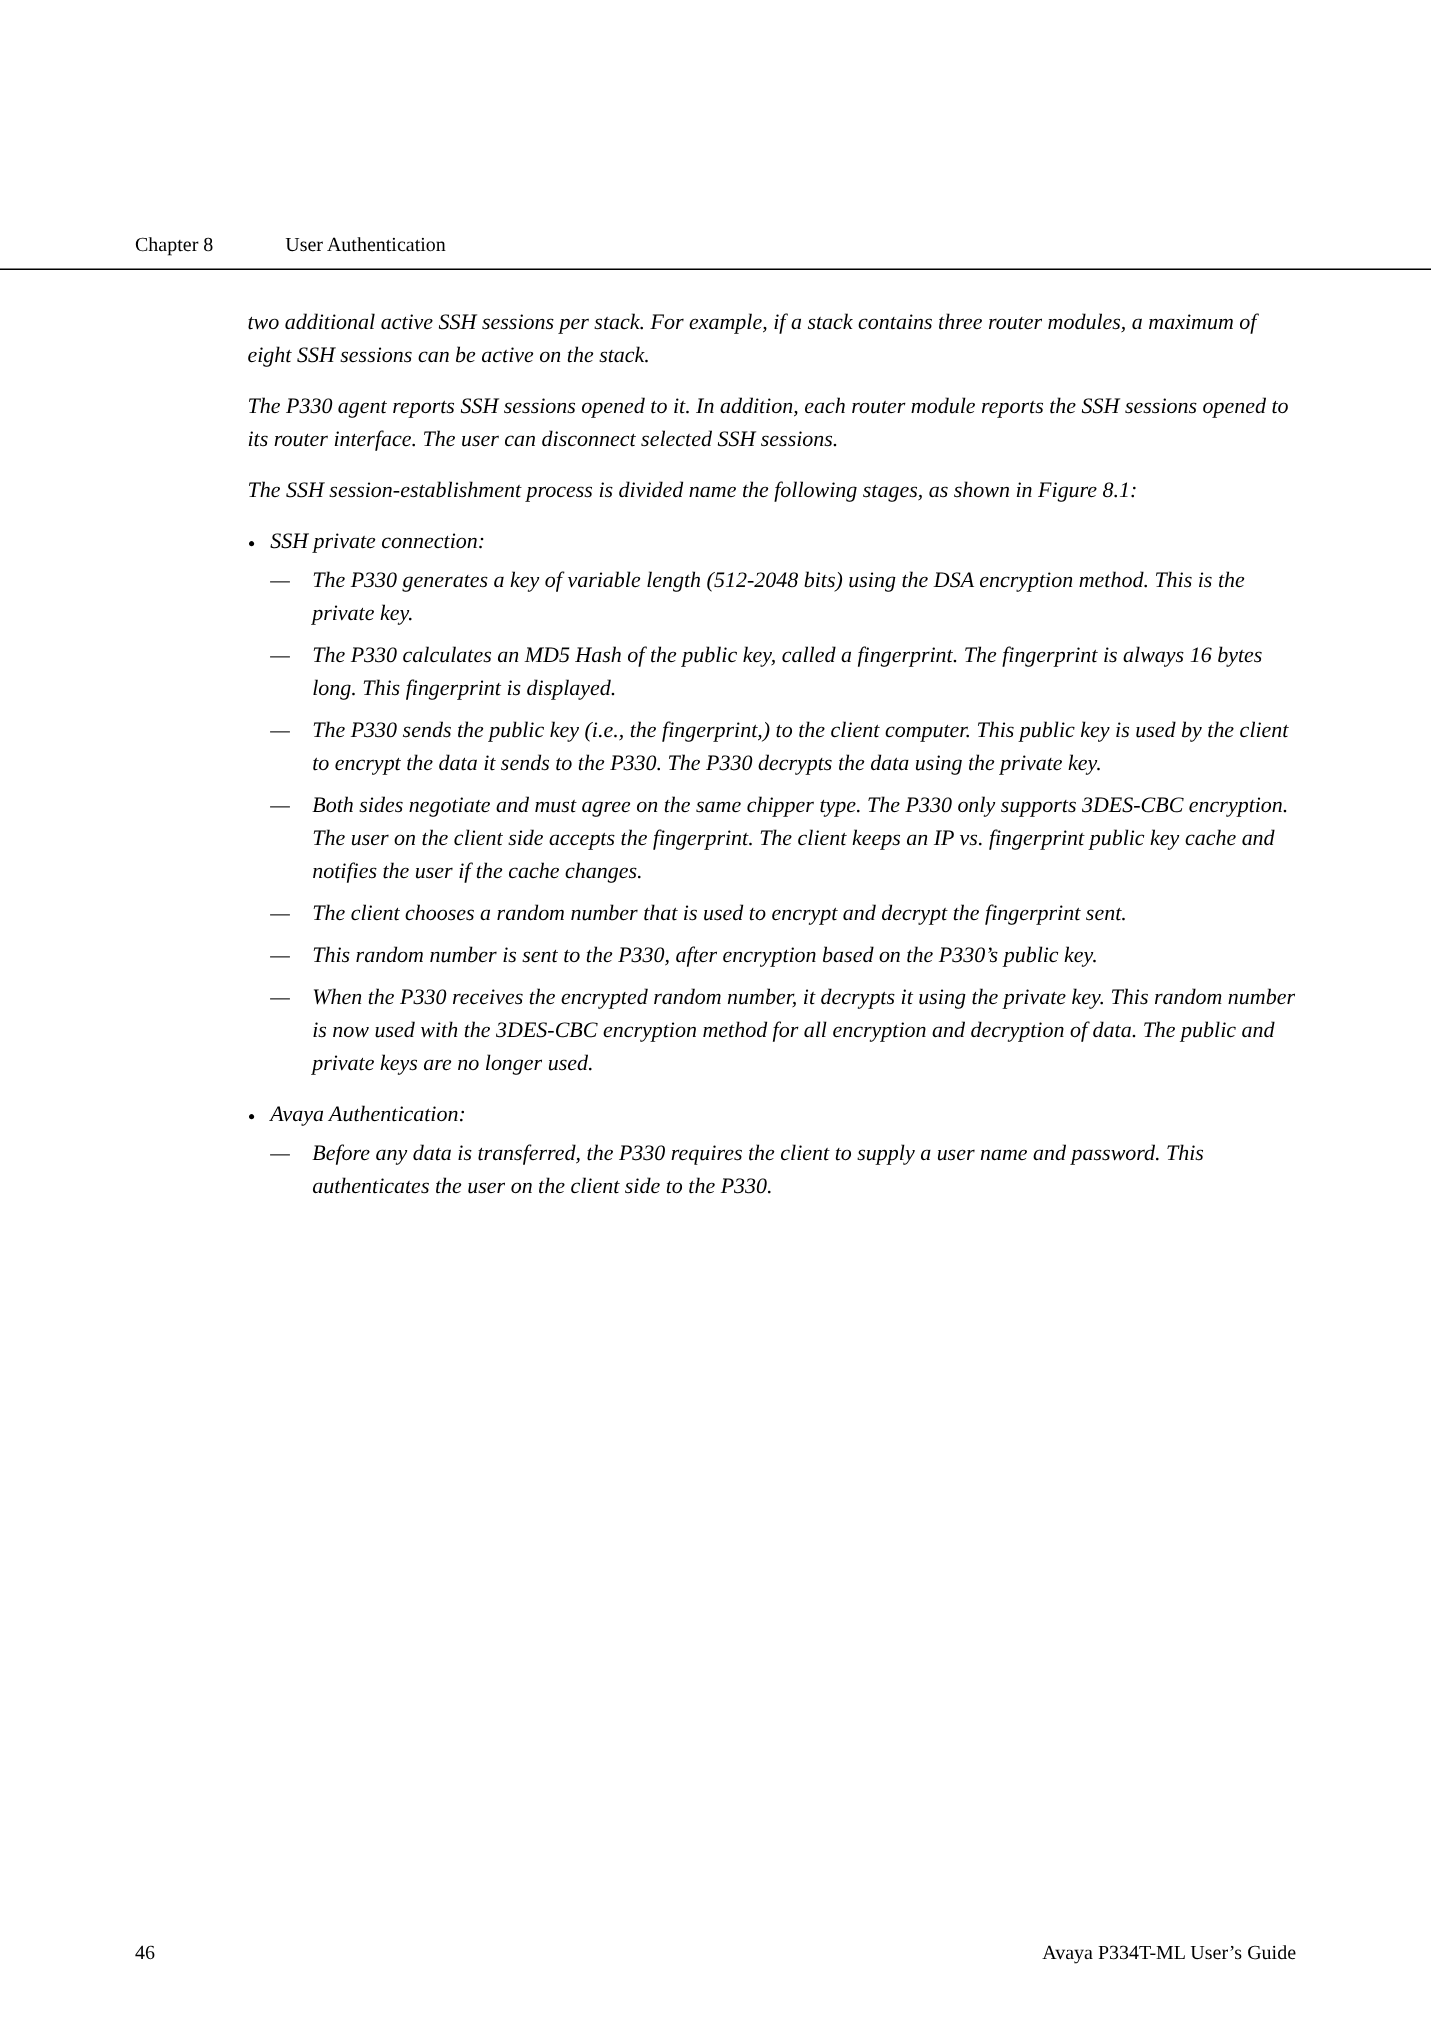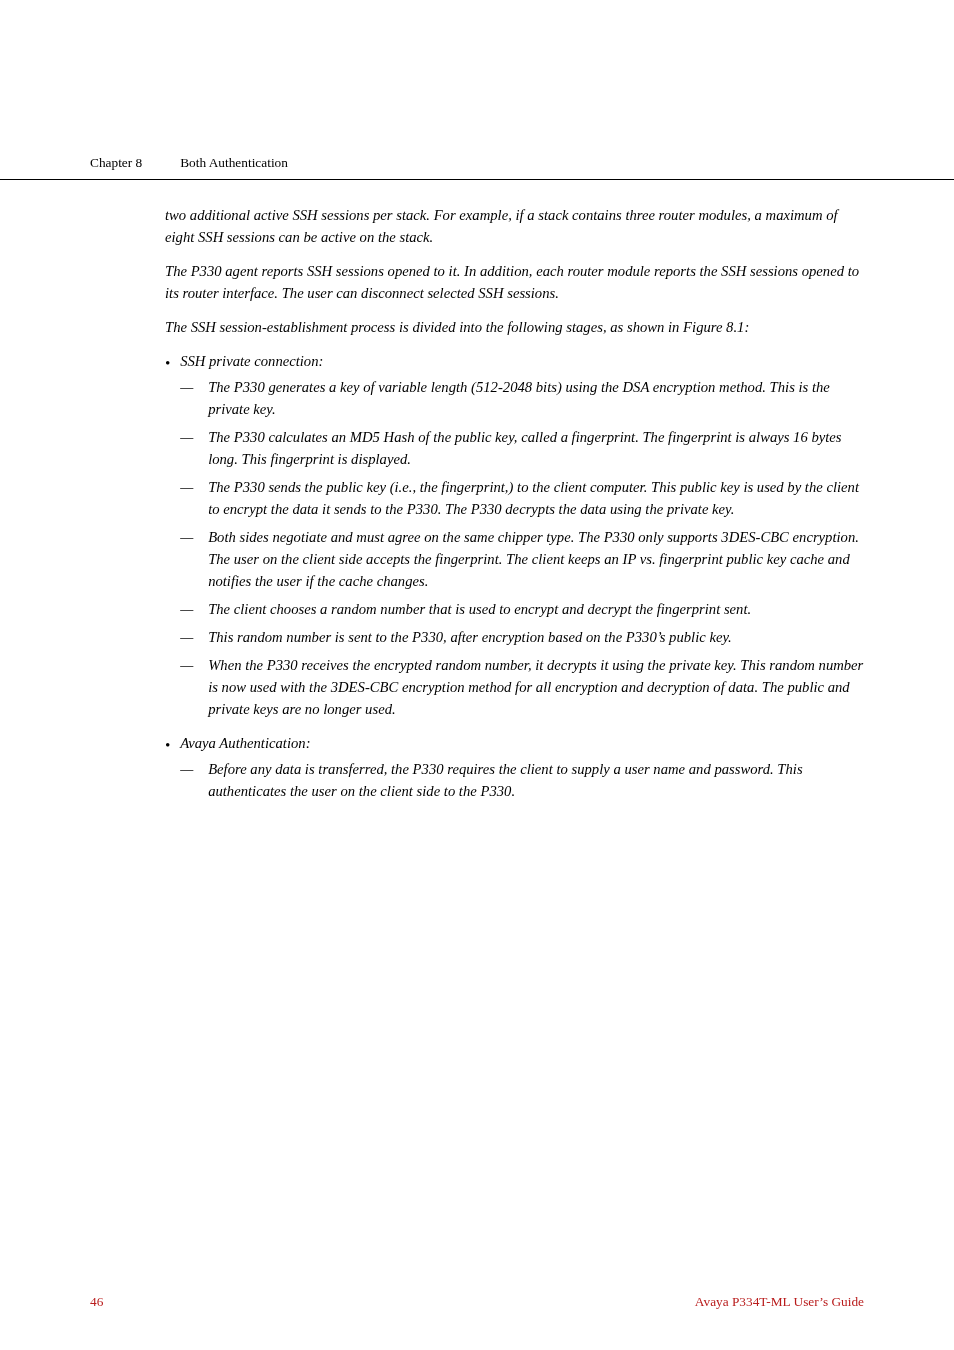--- a/index.html
+++ b/index.html
@@ -29,21 +29,21 @@
     .header {
       display: flex;
       align-items: baseline;
       padding: 155px 90px 8px 90px;
       border-bottom: 1.5px solid #000000;
     }
 
     .header-chapter {
       font-size: 10pt;
       color: #000000;
-      margin-right: 38px;
+      margin-right: 48px;
       white-space: nowrap;
     }
 
     .header-section-title {
       font-size: 10pt;
       color: #000000;
     }
 
     .content {
       padding: 24px 90px 60px 165px;
@@ -106,38 +106,38 @@
 
     .footer {
       position: absolute;
       bottom: 40px;
       left: 0;
       right: 0;
       display: flex;
       justify-content: space-between;
       padding: 0 90px;
       font-size: 10pt;
-      color: #b91c1c;
+      color: #000000;
     }
   </style>
 </head>
 <body>
 
 <div class="page">
 
   <div class="header">
     <span class="header-chapter">Chapter 8</span>
-    <span class="header-section-title">Both Authentication</span>
+    <span class="header-section-title">User Authentication</span>
   </div>
 
   <div class="content">
 
     <p class="paragraph">two additional active SSH sessions per stack. For example, if a stack contains three router modules, a maximum of eight SSH sessions can be active on the stack.</p>
     <p class="paragraph">The P330 agent reports SSH sessions opened to it. In addition, each router module reports the SSH sessions opened to its router interface. The user can disconnect selected SSH sessions.</p>
-    <p class="paragraph">The SSH session-establishment process is divided into the following stages, as shown in Figure 8.1:</p>
+    <p class="paragraph">The SSH session-establishment process is divided name the following stages, as shown in Figure 8.1:</p>
 
     <ul class="bullet-list">
 
       <li class="bullet-item">
         <span class="bullet-dot">•</span>
         <div class="bullet-text">
           <span>SSH private connection:</span>
           <ul class="sub-list">
             <li class="sub-item">
               <span class="sub-dash">—</span>

